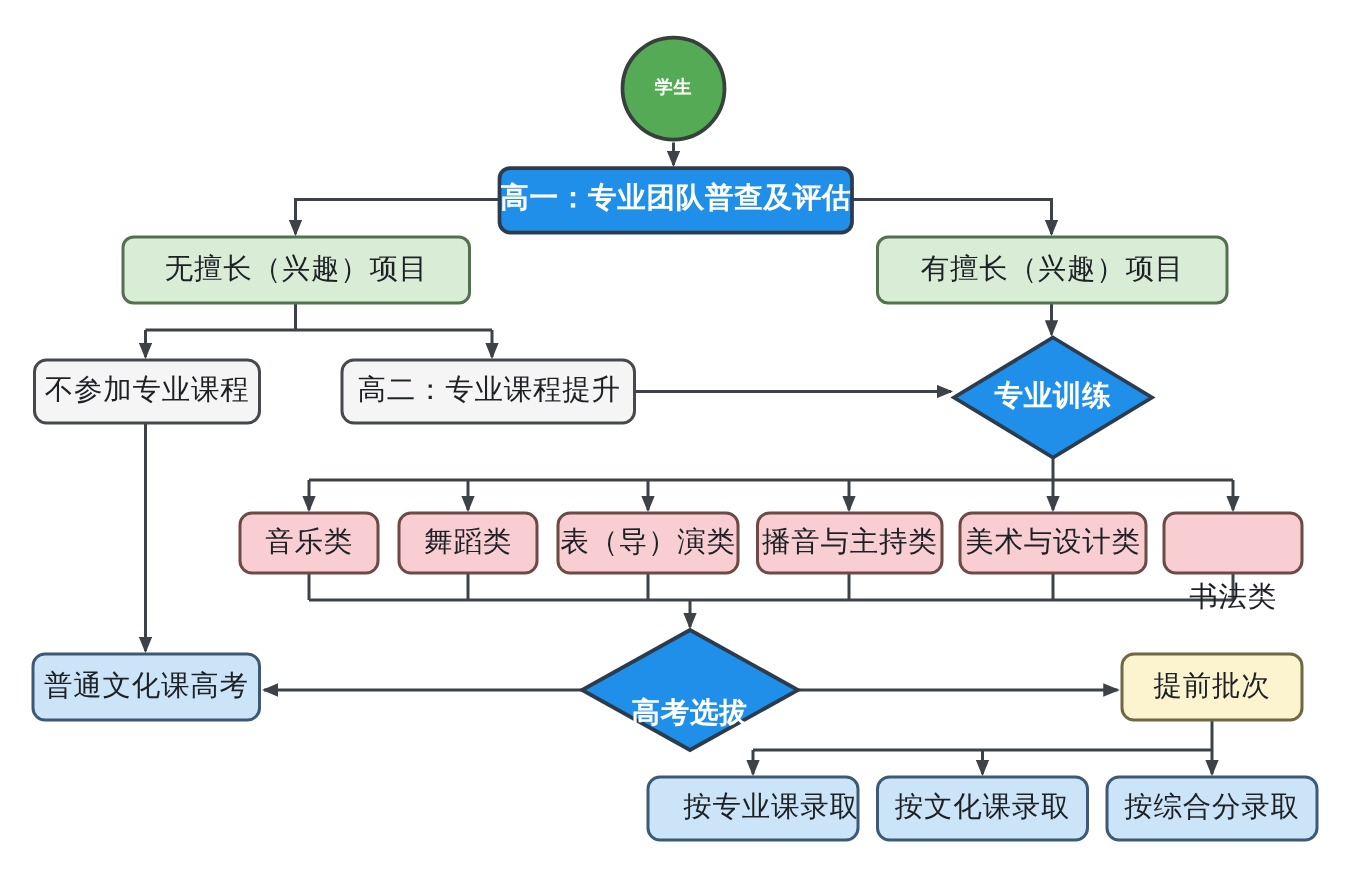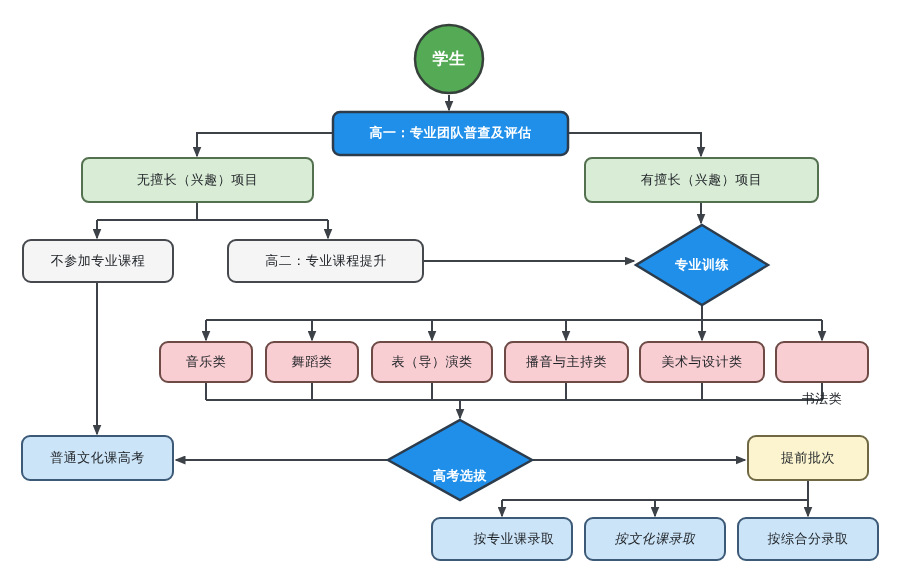--- a/index.html
+++ b/index.html
@@ -3,25 +3,25 @@
 <meta charset="utf-8">
 <style>
   html,body{margin:0;padding:0;background:#ffffff;}
   #canvas{
     position:relative;width:900px;height:584px;background:#ffffff;
     font-family:"Liberation Sans",sans-serif;overflow:hidden;
   }
   #edges{position:absolute;left:0;top:0;}
   .lbl{
     position:absolute;display:flex;align-items:center;justify-content:center;
-    text-align:center;font-size:13px;color:#1d2126;letter-spacing:0.5px;
+    text-align:center;font-size:19px;color:#1d2126;letter-spacing:0.5px;
     pointer-events:none;line-height:1.1;
   }
   .lbl.white{color:#ffffff;font-weight:bold;}
-  .lbl.big{font-size:16px;}
+  .lbl.big{font-size:12px;}
 </style>
 </head>
 <body>
 
 <div id="canvas">
 
   <svg id="edges" width="900" height="584" viewBox="0 0 900 584">
     <defs>
       <marker id="arr" markerUnits="userSpaceOnUse" markerWidth="11" markerHeight="9" refX="9.5" refY="4.5" orient="auto">
         <polygon points="0,0 11,4.5 0,9" fill="#3d4248"></polygon>
@@ -121,16 +121,16 @@
   <div class="lbl" style="left:505px;top:342px;width:123px;height:40px;">播音与主持类</div>
   <div class="lbl" style="left:640px;top:342px;width:124px;height:40px;">美术与设计类</div>
   <div class="lbl" style="left:776px;top:342px;width:92px;height:40px;margin-top:37px;">书法类</div>
 
   <div class="lbl white" style="left:388px;top:436px;width:144px;height:80px;">高考选拔</div>
 
   <div class="lbl" style="left:22px;top:436px;width:151px;height:44px;">普通文化课高考</div>
   <div class="lbl" style="left:748px;top:436px;width:120px;height:44px;">提前批次</div>
 
   <div class="lbl" style="left:432px;top:518px;width:140px;height:42px;margin-left:12px;">按专业课录取</div>
-  <div class="lbl" style="left:585px;top:518px;width:140px;height:42px;font-style:italic;">按文化课录取</div>
+  <div class="lbl" style="left:585px;top:518px;width:140px;height:42px;">按文化课录取</div>
   <div class="lbl" style="left:738px;top:518px;width:140px;height:42px;">按综合分录取</div>
 
 </div>
 
 </body></html>

